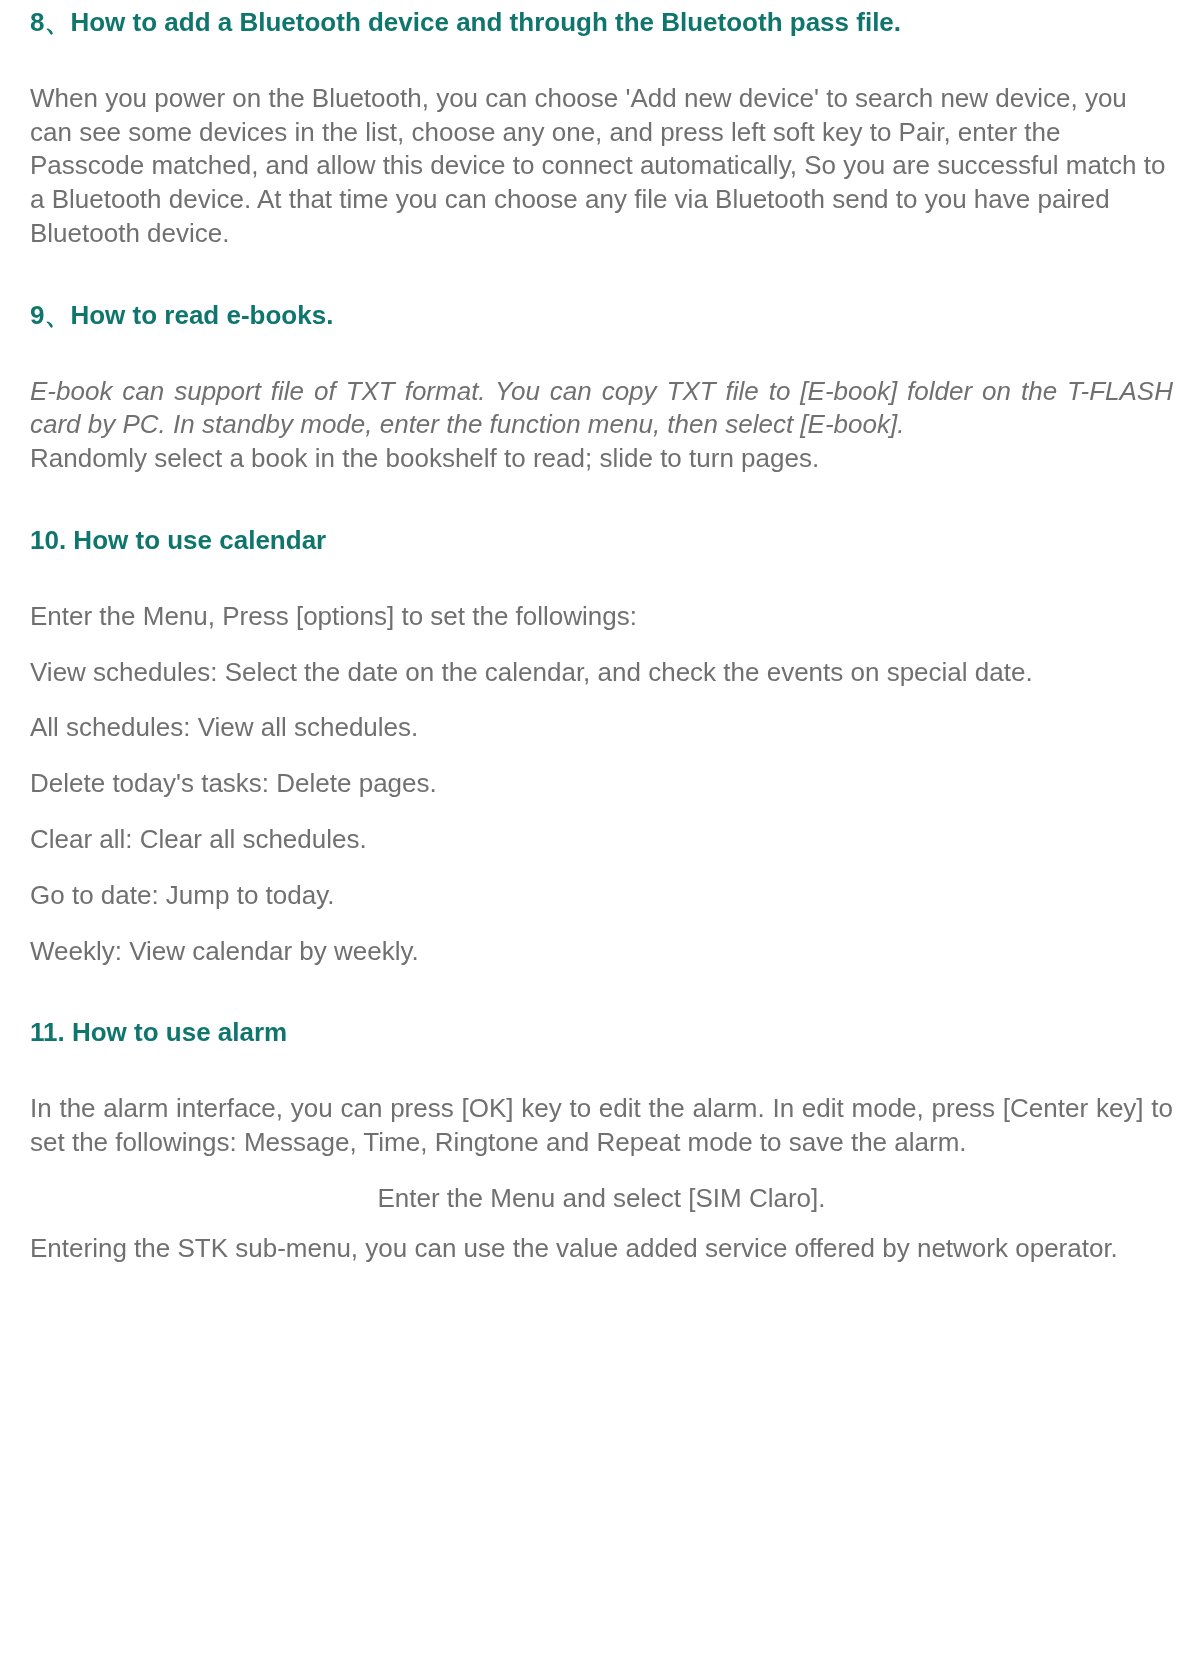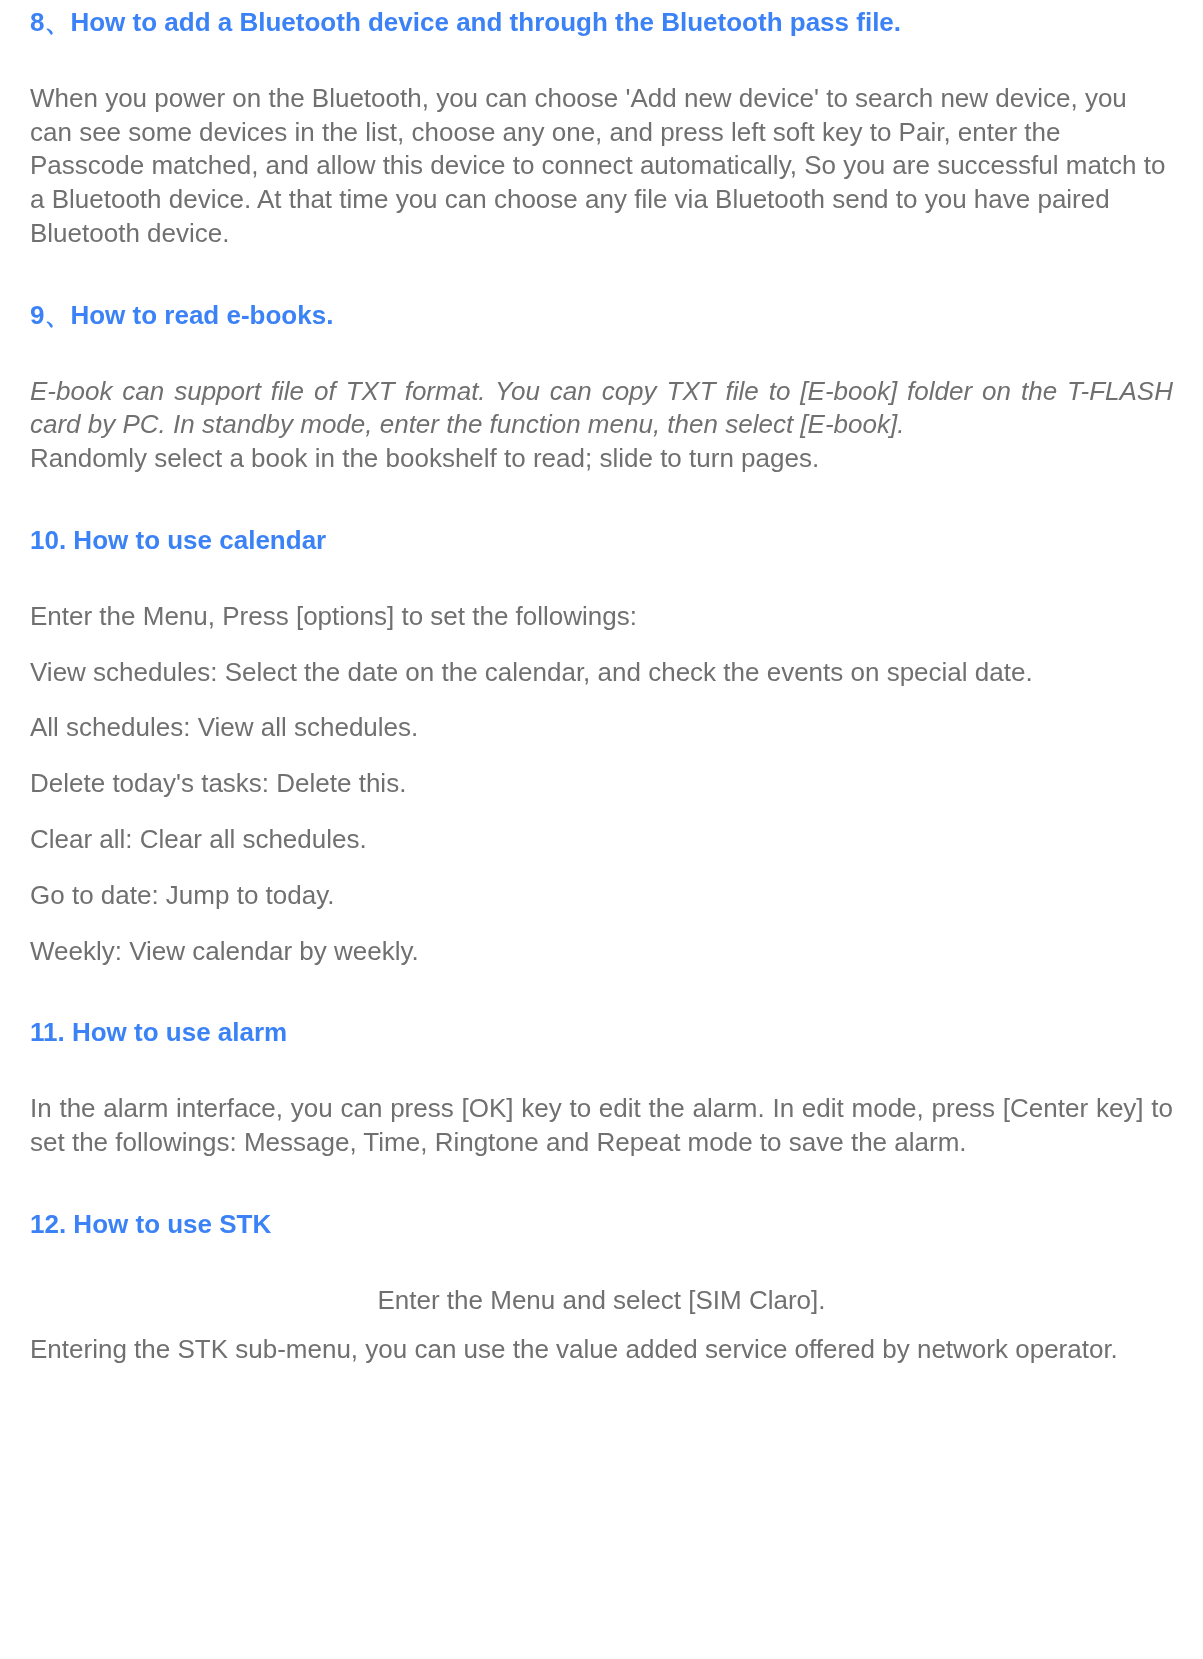--- a/index.html
+++ b/index.html
@@ -10,21 +10,21 @@
   }
   .page {
     width: 1203px;
     box-sizing: border-box;
     padding: 0 30px 40px 30px;
     color: #707070;
     font-size: 26px;
     line-height: 1.3;
   }
   .heading {
-    color: #3b82f6;
+    color: #0f766e;
     font-weight: 600;
     margin-top: 48px;
     margin-bottom: 42px;
     text-align: left;
   }
   .heading.first {
     margin-top: 6px;
   }
   .para {
     margin-bottom: 22px;
@@ -49,25 +49,24 @@
   <div class="para left">When you power on the Bluetooth, you can choose 'Add new device' to search new device, you can see some devices in the list, choose any one, and press left soft key to Pair, enter the Passcode matched, and allow this device to connect automatically, So you are successful match to a Bluetooth device. At that time you can choose any file via Bluetooth send to you have paired Bluetooth device.</div>
 
   <div class="heading">9、How to read e-books.</div>
   <div class="para justify" style="margin-bottom:0;font-style:italic;">E-book can support file of TXT format. You can copy TXT file to [E-book] folder on the T-FLASH card by PC. In standby mode, enter the function menu, then select [E-book].</div>
   <div class="para left">Randomly select a book in the bookshelf to read; slide to turn pages.</div>
 
   <div class="heading">10. How to use calendar</div>
   <div class="para left">Enter the Menu, Press [options] to set the followings:</div>
   <div class="para left">View schedules: Select the date on the calendar, and check the events on special date.</div>
   <div class="para left">All schedules: View all schedules.</div>
-  <div class="para left">Delete today's tasks: Delete this.</div>
+  <div class="para left">Delete today's tasks: Delete pages.</div>
   <div class="para left">Clear all: Clear all schedules.</div>
   <div class="para left">Go to date: Jump to today.</div>
   <div class="para left">Weekly: View calendar by weekly.</div>
 
   <div class="heading">11. How to use alarm</div>
   <div class="para justify">In the alarm interface, you can press [OK] key to edit the alarm. In edit mode, press [Center key] to set the followings: Message, Time, Ringtone and Repeat mode to save the alarm.</div>
 
-  <div class="heading section-gap">12. How to use STK</div>
   <div class="para left" style="margin-bottom:16px;text-align:center;">Enter the Menu and select [SIM Claro].</div>
   <div class="para justify">Entering the STK sub-menu, you can use the value added service offered by network operator.</div>
 
 </div>
 
 </body></html>

